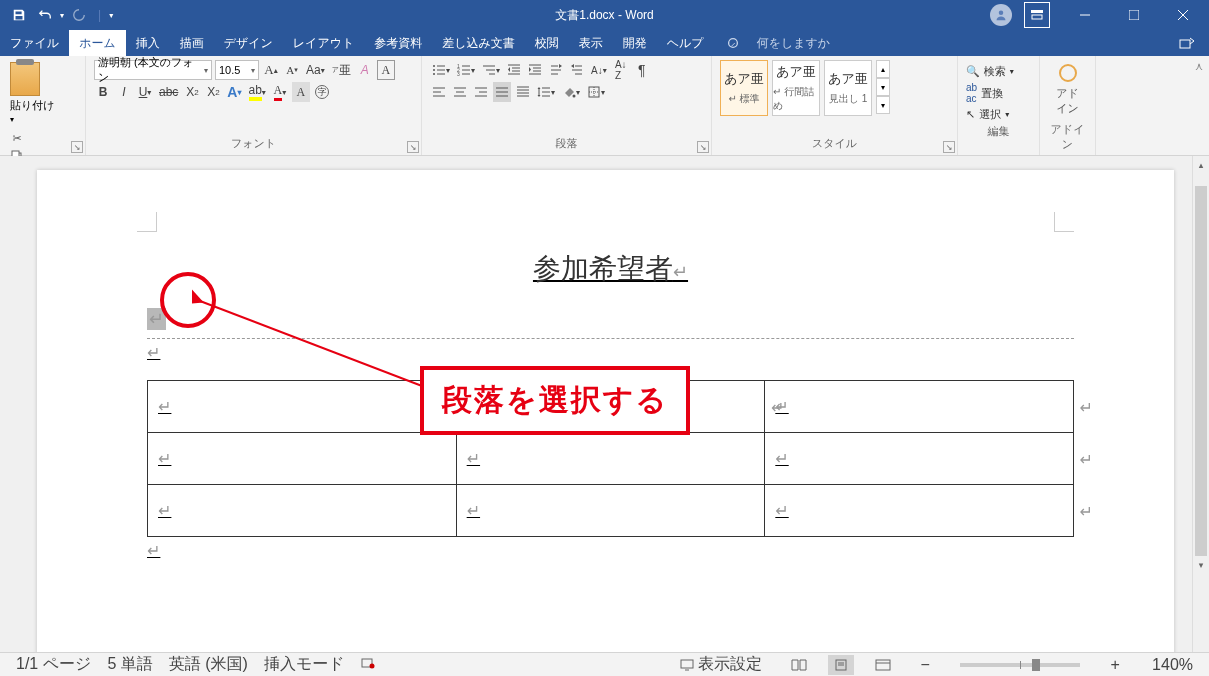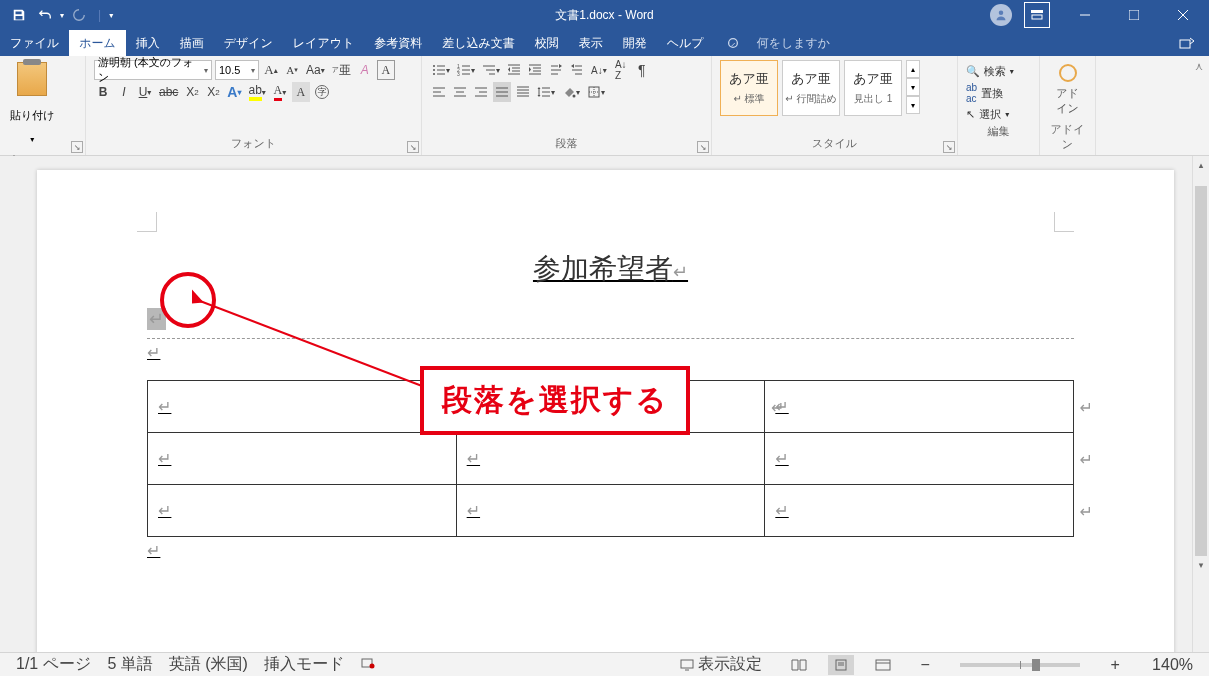--- a/index.html
+++ b/index.html
@@ -24,35 +24,35 @@
 .share-icon { margin-left:auto; padding:0 14px; display:flex; align-items:center; }
 
 
 .ribbon { height:100px; background:#f3f3f3; border-bottom:1px solid #d4d4d4; display:flex; font-size:11px; }
 .group { border-right:1px solid #e1e1e1; padding:4px 8px 2px 8px; display:flex; flex-direction:column; position:relative; }
 .group-body { display:flex; flex-direction:column; gap:2px; flex:1; }
 .group-label { text-align:center; color:#666; font-size:11px; padding:2px 0; position:relative; }
 .group-launcher { position:absolute; right:2px; bottom:2px; width:12px; height:12px; border:1px solid #aaa; font-size:8px; display:flex; align-items:center; justify-content:center; color:#666; cursor:pointer; }
 
 .clipboard-body { display:flex; align-items:flex-start; gap:4px; }
-.paste-big { display:flex; flex-direction:column; align-items:center; gap:12px; cursor:pointer; padding:2px; }
+.paste-big { display:flex; flex-direction:column; gap:2px; cursor:pointer; padding:2px; }
 .paste-icon { width:30px; height:34px; background:linear-gradient(#f3c77c,#e8a84a); border:1px solid #c18a3a; position:relative; }
 .paste-icon::before { content:""; position:absolute; top:-4px; left:5px; width:18px; height:6px; background:#888; border-radius:2px; }
 .side-btns { display:flex; flex-direction:column; gap:2px; }
 .sbtn { width:18px; height:16px; display:flex; align-items:center; justify-content:center; cursor:pointer; color:#555; }
 
 .row { display:flex; align-items:center; gap:3px; }
 .combo { height:20px; border:1px solid #c0c0c0; background:#fff; display:flex; align-items:center; padding:0 3px; font-size:11px; cursor:pointer; }
 .combo .dd { margin-left:auto; font-size:8px; color:#666; }
 .ibtn { min-width:18px; height:20px; display:flex; align-items:center; justify-content:center; cursor:pointer; color:#444; padding:0 2px; font-size:12px; }
 .ibtn svg { width:14px; height:14px; }
 .ibtn.boxed { border:1px solid #999; }
 
 .style-gallery { display:flex; gap:4px; align-items:flex-start; }
-.style-item { width:58px; height:56px; border:1px solid #ccc; background:#fff; display:flex; flex-direction:column; align-items:center; justify-content:center; cursor:pointer; font-size:10px; }
+.style-item { width:48px; height:56px; border:1px solid #ccc; background:#fff; display:flex; flex-direction:column; align-items:center; justify-content:center; cursor:pointer; font-size:10px; }
 .style-item.sel { border:1px solid #f0b055; background:#fff6e6; }
 .style-sample { font-family:"Yu Mincho","MS Mincho",serif; font-size:13px; color:#333; }
 .style-name { color:#666; margin-top:4px; font-size:10px; }
 .style-scroll { width:14px; display:flex; flex-direction:column; }
 .style-scroll div { height:18px; border:1px solid #ccc; display:flex; align-items:center; justify-content:center; font-size:8px; cursor:pointer; background:#fff; }
 
 .editing-col { display:flex; flex-direction:column; gap:3px; padding-top:4px; }
 .edit-item { display:flex; align-items:center; gap:4px; cursor:pointer; font-size:11px; color:#333; white-space:nowrap; }
 
 .addin { display:flex; flex-direction:column; align-items:center; justify-content:flex-end; padding:4px 6px; cursor:pointer; color:#555; }

